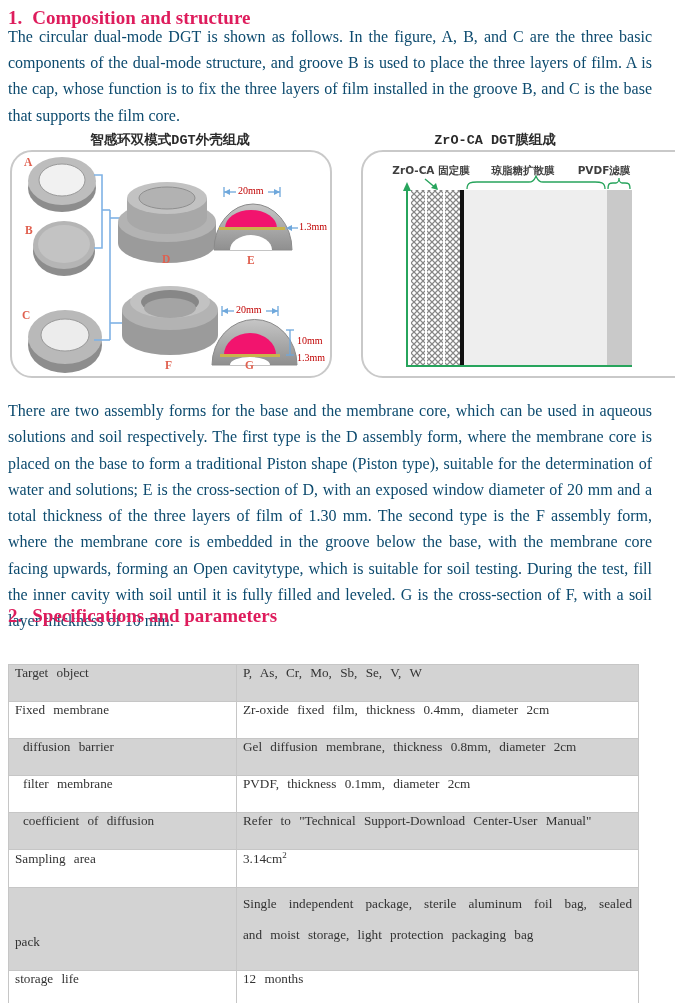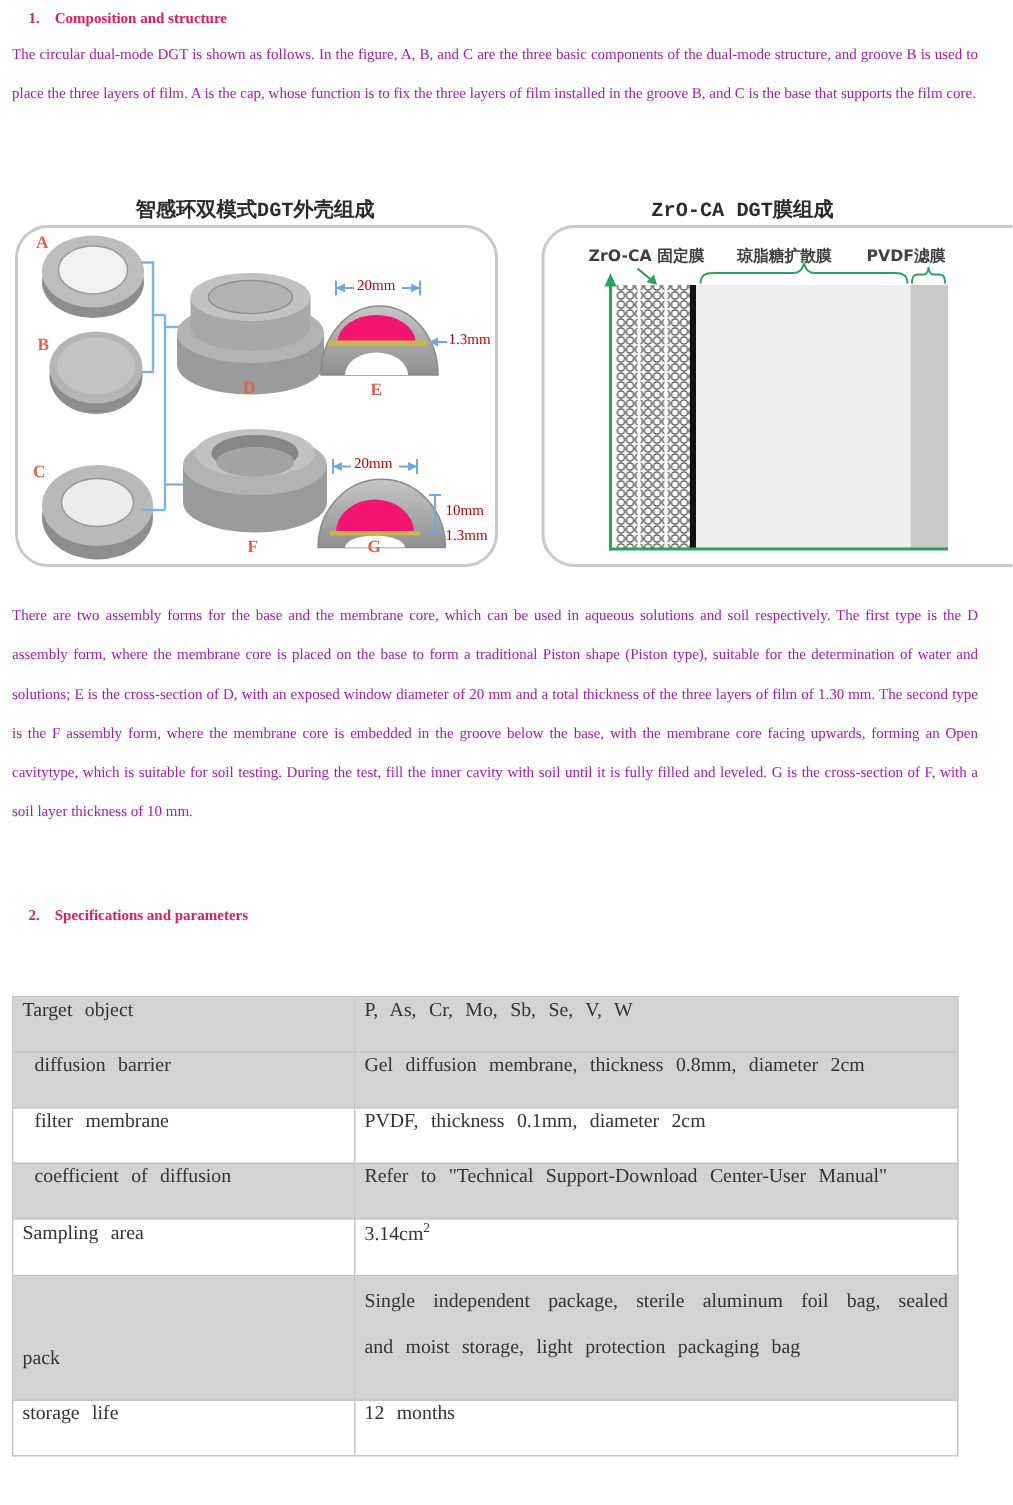--- a/index.html
+++ b/index.html
@@ -1,26 +1,26 @@
 <!DOCTYPE html>
 <html><head>
 <meta charset="utf-8">
 <style>
   html,body{margin:0;padding:0;background:#fff;}
   .page{position:relative;width:675px;height:1003px;background:#fff;overflow:hidden;
         font-family:"Liberation Serif","DejaVu Serif",serif;color:#000;}
 
   
-  .sec-head{position:absolute;left:19px;font-weight:bold;font-size:10px;color:#de1c5c;
+  .sec-head{position:absolute;left:8px;font-weight:bold;font-size:19px;color:#de1c5c;
             font-family:"Liberation Serif","DejaVu Serif",serif;}
   .sec-head .num{margin-right:10px;}
 
   
-  .para{position:absolute;left:8px;right:23px;font-size:10px;line-height:26.2px;
-        text-align:justify;color:#a21caf;}
+  .para{position:absolute;left:8px;right:23px;font-size:16px;line-height:26.2px;
+        text-align:justify;color:#0c4a6e;}
 
   
   .fig-title{position:absolute;font-weight:bold;font-size:13.5px;color:#2b2b2b;text-align:center;
              font-family:Liberation Mono, monospace;}
   .panel{position:absolute;top:150px;height:228px;border:2px solid #c9c9c9;border-radius:22px;
          box-sizing:border-box;background:#fff;}
   .panel svg{position:absolute;left:0;top:0;}
   .fig-label{position:absolute;font-weight:bold;font-size:11.5px;color:#e0604f;
              font-family:"Liberation Serif",serif;}
   .dim-label{position:absolute;font-size:10px;color:#c00000;font-family:"Liberation Serif",serif;white-space:nowrap;}
@@ -187,20 +187,24 @@
   <div class="sec-head" style="top:605px;">
     <span class="num">2.</span><span>Specifications and parameters</span>
   </div>
 
   <table class="spec">
     <tbody id="spec-body">
         <tr class="shaded ">
           <td class="c1">Target object</td>
           <td class="c2"><span>P, As, Cr, Mo, Sb, Se, V, W</span></td>
         </tr>
+        <tr class="">
+          <td class="c1">Fixed membrane</td>
+          <td class="c2"><span>Zr-oxide fixed film, thickness 0.4mm, diameter 2cm</span></td>
+        </tr>
         <tr class="shaded ">
           <td class="c1 ind">diffusion barrier</td>
           <td class="c2"><span>Gel diffusion membrane, thickness 0.8mm, diameter 2cm</span></td>
         </tr>
         <tr class="">
           <td class="c1 ind">filter membrane</td>
           <td class="c2"><span>PVDF, thickness 0.1mm, diameter 2cm</span></td>
         </tr>
         <tr class="shaded ">
           <td class="c1 ind">coefficient of diffusion</td>

